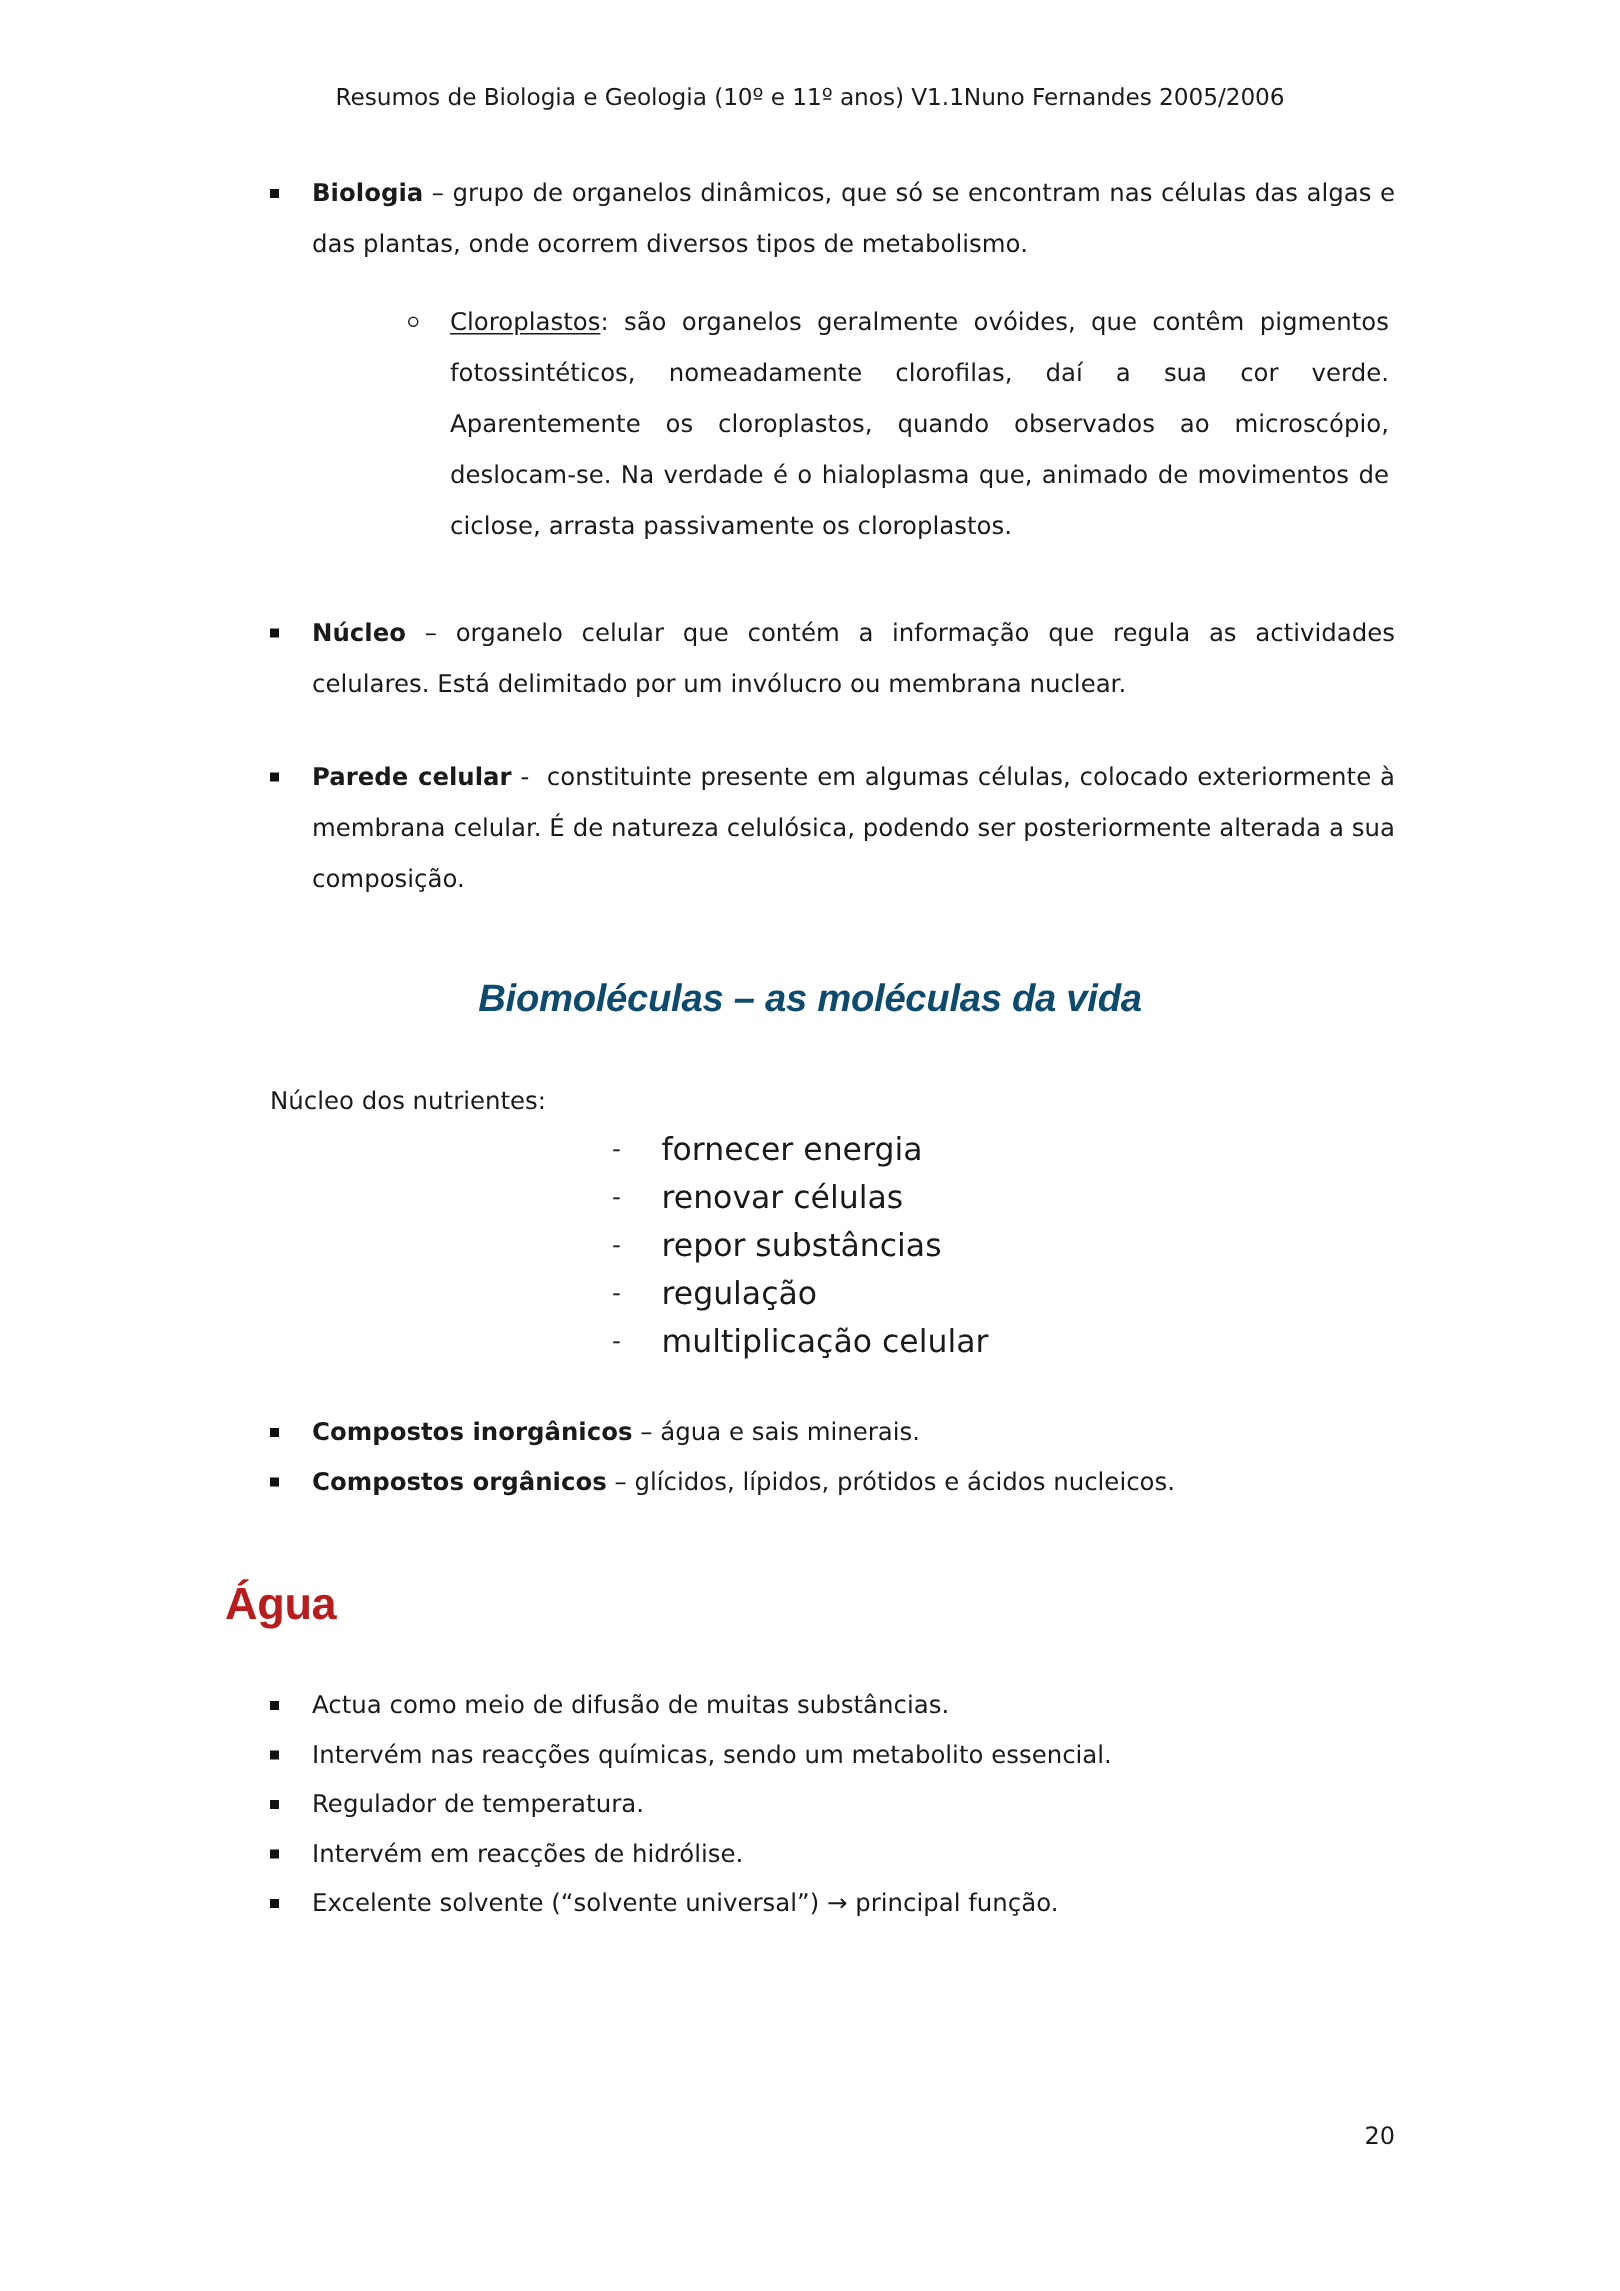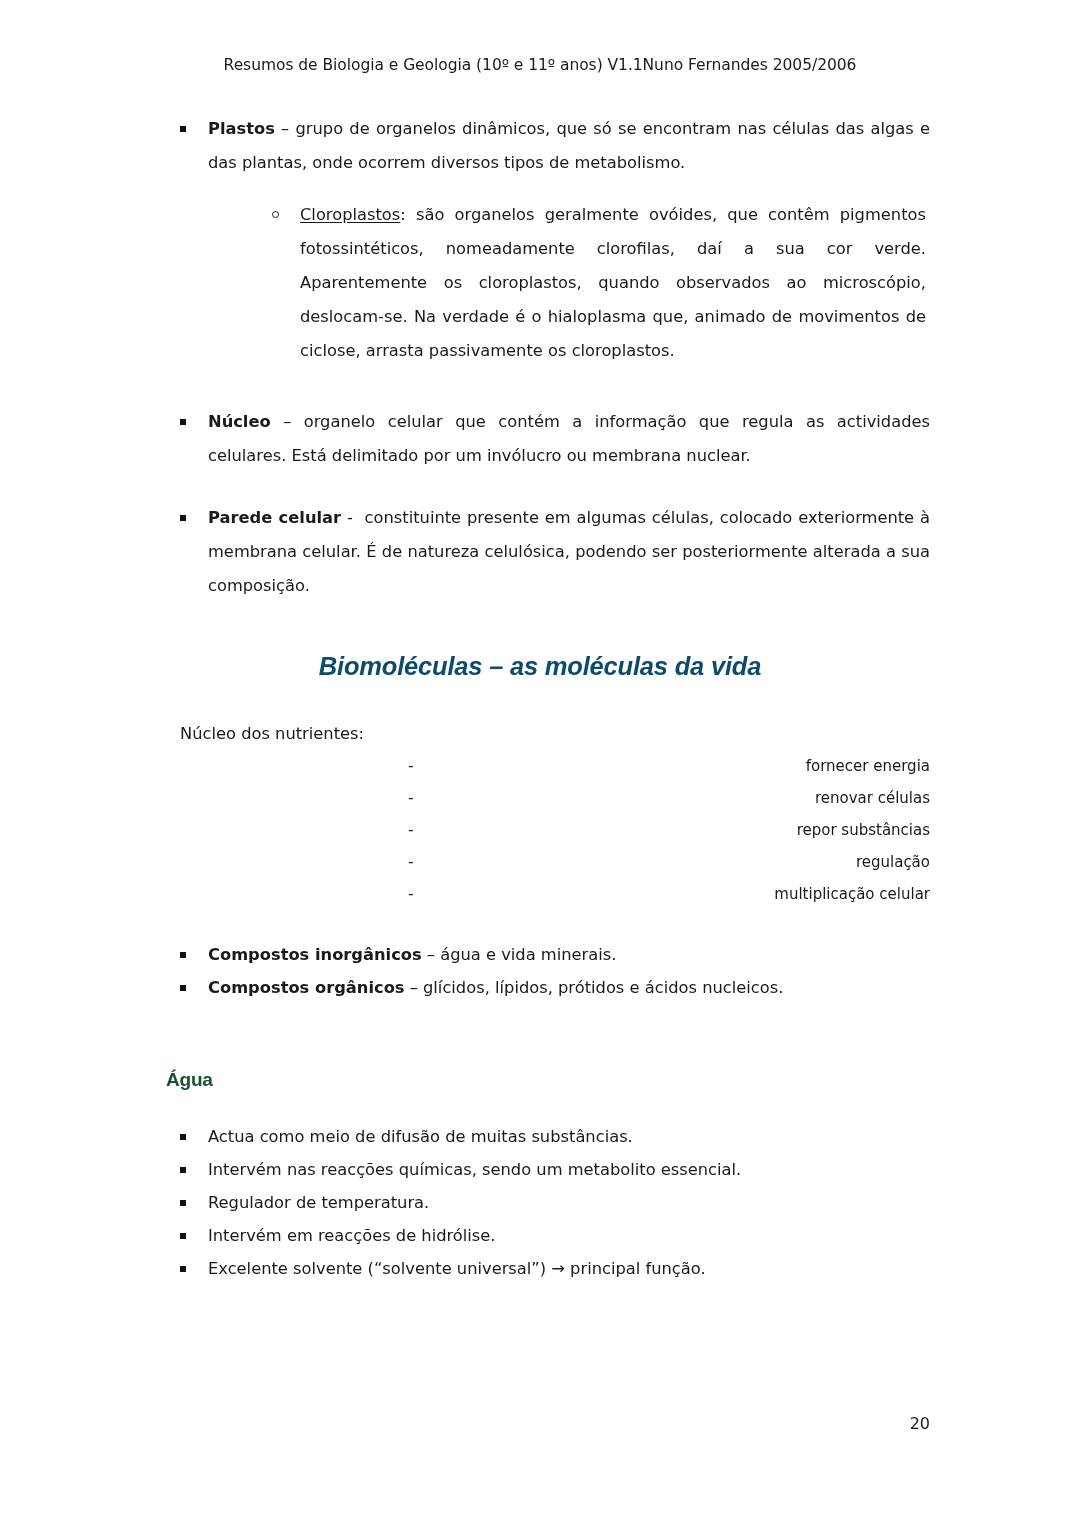--- a/index.html
+++ b/index.html
@@ -100,23 +100,22 @@
 
   
   .dashlist {
     list-style: none;
     margin: 0;
     padding: 0;
   }
   .dashlist > li {
     position: relative;
     padding-left: 291px;
-    font-size: 15px;
+    font-size: 21px;
     line-height: 32px;
-    text-align: right;
   }
   .dashlist > li::before {
     content: "-";
     position: absolute;
     left: 258px;
     top: 0;
     font-size: 16.3px;
     color: #222;
   }
 
@@ -128,24 +127,24 @@
     font-size: 25.5px;
     letter-spacing: -0.2px;
     color: #0c4a6e;
     margin: 0;
     text-align: center;
   }
   .h-agua {
     font-family: "Liberation Sans", sans-serif;
     font-weight: 700;
     font-style: normal;
-    font-size: 19px;
+    font-size: 30px;
     letter-spacing: -0.2px;
-    color: #14532d;
-    margin: 16px;
+    color: #b91c1c;
+    margin: 0;
   }
 
   .plain-line {
     font-size: 16.3px;
     line-height: 32px;
     padding-left: 30px;
   }
 
   
   .blk { position: absolute; left: 150px; width: 780px; }
@@ -166,21 +165,21 @@
 <div class="page">
 
   <div class="doc-header">
     <span class="hdr-left">Resumos de Biologia e Geologia (10º e 11º anos) V1.1</span>
     <span class="hdr-right">Nuno Fernandes 2005/2006</span>
   </div>
 
   <div class="blk" style="top:112px;">
     <ul class="lvl1">
       <li>
-        <b>Plastos</b><span> – </span><span>grupo de organelos dinâmicos, que só se encontram nas células das algas e das plantas, onde ocorrem diversos tipos de metabolismo.</span>
+        <b>Biologia</b><span> – </span><span>grupo de organelos dinâmicos, que só se encontram nas células das algas e das plantas, onde ocorrem diversos tipos de metabolismo.</span>
       </li>
     </ul>
 
     <ul class="lvl2">
       <li>
         <span class="u">Cloroplastos</span><span>: </span><span>são organelos geralmente ovóides, que contêm pigmentos fotossintéticos, nomeadamente clorofilas, daí a sua cor verde. Aparentemente os cloroplastos, quando observados ao microscópio, deslocam-se. Na verdade é o hialoplasma que, animado de movimentos de ciclose, arrasta passivamente os cloroplastos.</span>
       </li>
     </ul>
   </div>
 
@@ -211,21 +210,21 @@
       <li>renovar células</li>
       <li>repor substâncias</li>
       <li>regulação</li>
       <li>multiplicação celular</li>
     </ul>
   </div>
 
   <div class="blk" style="top:938px;">
     <ul class="lvl1">
       <li class="tight">
-        <b>Compostos inorgânicos</b><span> – </span><span>água e vida minerais.</span>
+        <b>Compostos inorgânicos</b><span> – </span><span>água e sais minerais.</span>
       </li>
       <li class="tight">
         <b>Compostos orgânicos</b><span> – </span><span>glícidos, lípidos, prótidos e ácidos nucleicos.</span>
       </li>
     </ul>
   </div>
 
   <div class="blk" style="top:1053px;">
     <h2 class="h-agua">Água</h2>
   </div>

